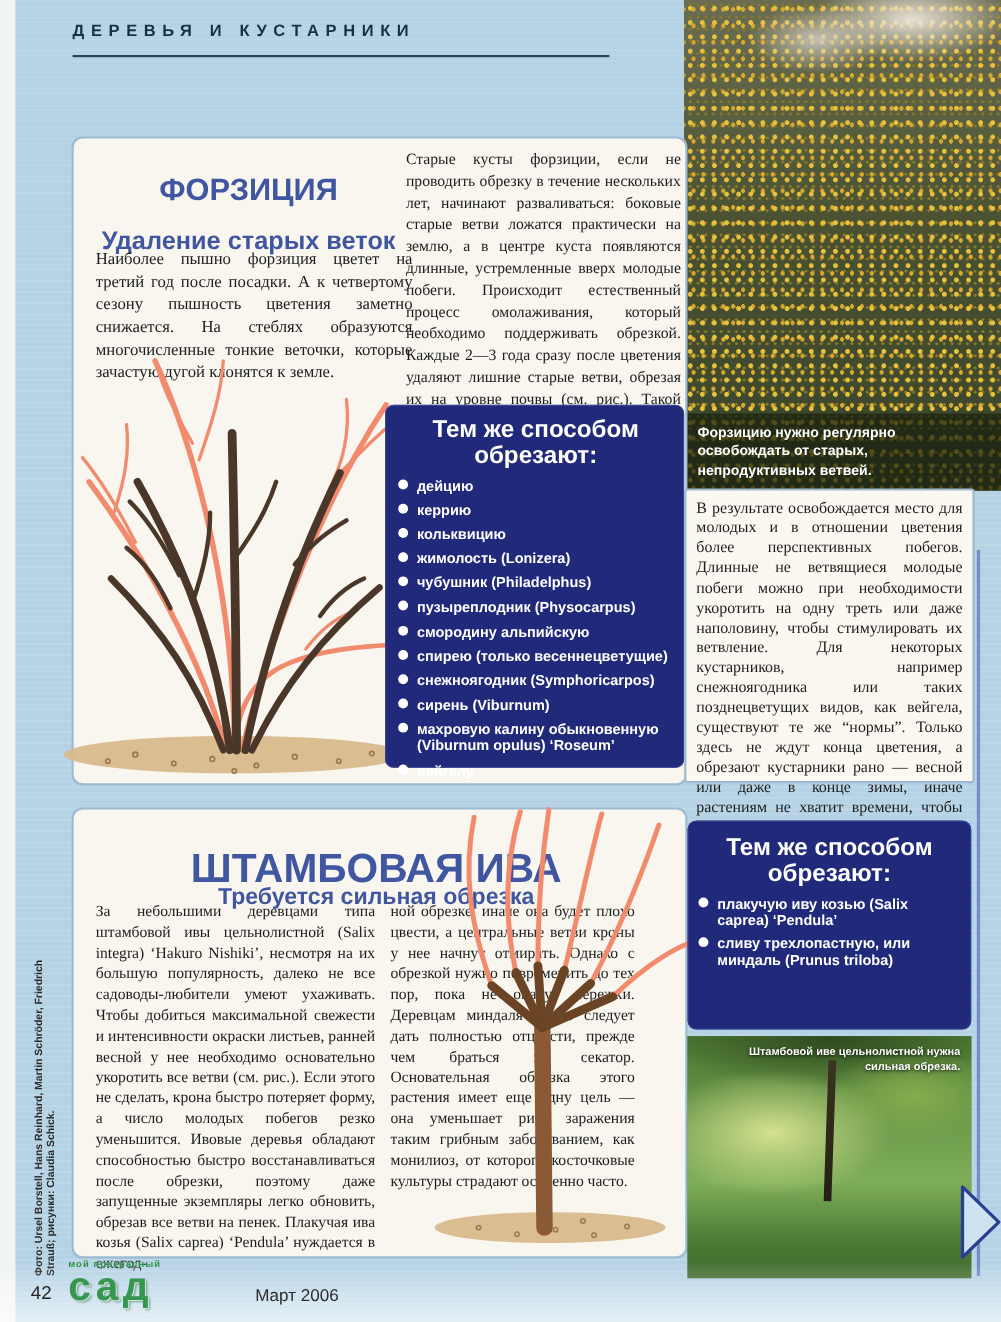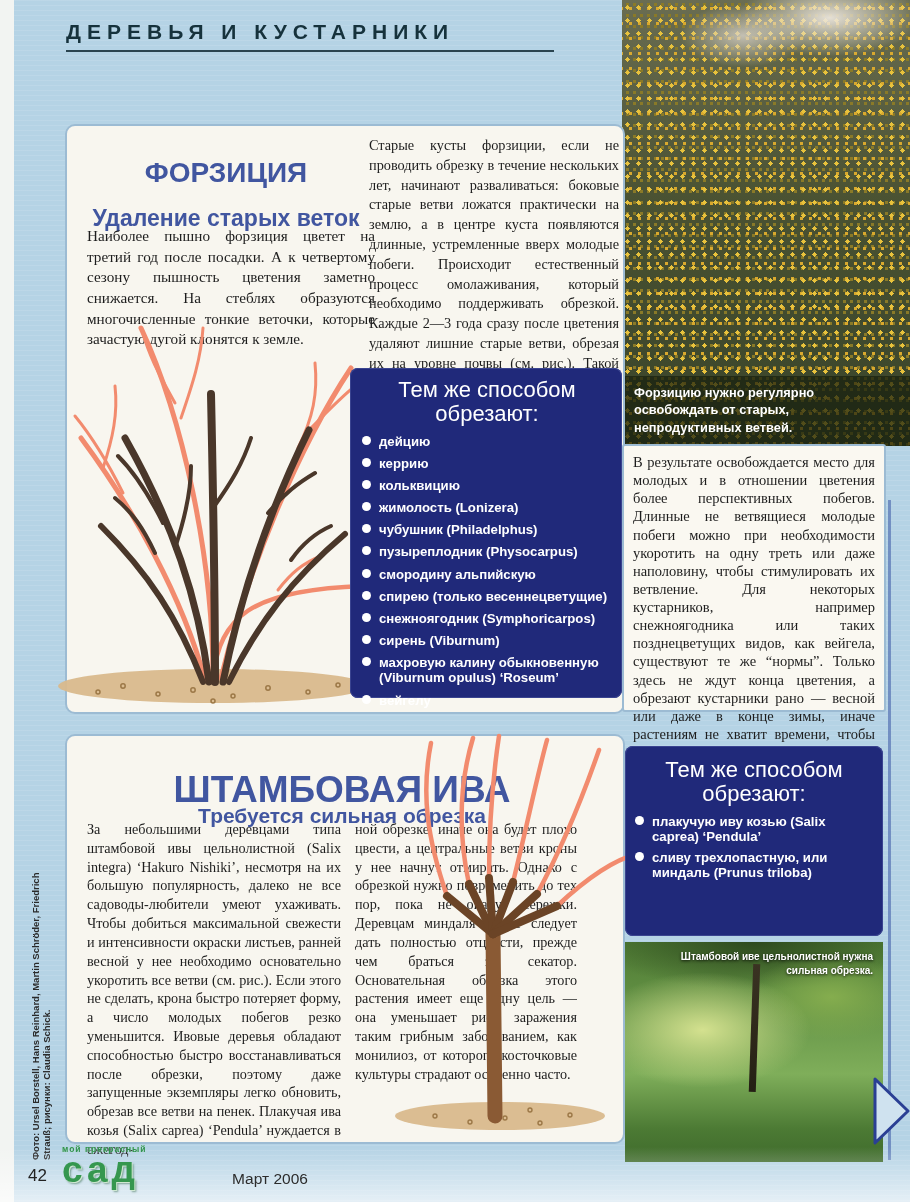--- a/index.html
+++ b/index.html
@@ -6,21 +6,21 @@
   .page{position:relative;width:910px;height:1202px;overflow:hidden;
     background:#b5d3e5;
     background-image:repeating-linear-gradient(180deg,rgba(255,255,255,.10) 0 1px,rgba(0,0,0,0) 1px 5px);
     font-family:"Liberation Serif", serif;color:#1d1d1d;}
   .left-white{position:absolute;left:0;top:0;width:14px;height:1202px;background:#f2f4f2;}
   .bottom-fade{position:absolute;left:0;bottom:0;width:910px;height:55px;
     background:linear-gradient(180deg,rgba(255,255,255,0) 0%,rgba(255,255,255,.65) 100%);}
 
   
   .hdr{position:absolute;left:66px;top:20px;width:520px;
-    font-family:"Liberation Sans",sans-serif;font-weight:bold;font-size:21px;
+    font-family:"Liberation Sans",sans-serif;font-weight:bold;font-size:15px;
     letter-spacing:6px;color:#16323c;}
   .hdr-rule{position:absolute;left:66px;top:50px;width:488px;height:2px;background:#2a4450;}
 
   
   .abox{position:absolute;background:#f8f6ef;border:2px solid #9cbbd3;border-radius:10px;}
   .box1{left:65px;top:124px;width:556px;height:586px;}
   .box2{left:65px;top:734px;width:556px;height:406px;}
 
   .a-title{position:absolute;font-family:"Liberation Sans",sans-serif;font-weight:bold;
     color:#4156a0;text-align:center;line-height:1;}
@@ -33,21 +33,21 @@
   .b1c1{left:20px;top:100px;width:288px;font-size:15.2px;line-height:1.36;}
   .b1c2{left:302px;top:10px;width:250px;font-size:14.3px;line-height:1.385;}
   .b2c1{left:20px;top:84px;width:254px;font-size:14.2px;line-height:1.325;}
   .b2c2{left:288px;top:84px;width:222px;font-size:14.2px;line-height:1.325;}
 
   
   .navy{position:absolute;background:#20297a;border-radius:8px;color:#fff;
     font-family:"Liberation Sans",sans-serif;box-shadow:0 0 0 1px #3a4490 inset;}
   .navy1{left:283px;top:242px;width:272px;height:330px;padding:6px 10px 6px 12px;box-sizing:border-box;}
   .navy2{left:625px;top:746px;width:258px;height:190px;padding:8px 10px;box-sizing:border-box;}
-  .navy-title{font-weight:normal;text-align:center;font-size:22px;line-height:1.08;margin:4px 0 8px;}
+  .navy-title{font-weight:bold;text-align:center;font-size:22px;line-height:1.08;margin:4px 0 8px;}
   .navy ul{list-style:none;margin:0;padding:0;}
   .navy li{display:flex;align-items:flex-start;margin:0 0 6px 0;
     font-weight:bold;font-size:13.2px;line-height:1.15;}
   .navy1 li{margin-bottom:7px;}
   .bullet{flex:0 0 9px;width:9px;height:9px;border-radius:50%;background:#fff;margin:2px 8px 0 0;}
 
   
   .photo{position:absolute;overflow:hidden;}
   .photo-forsythia{left:622px;top:0;width:288px;height:446px;
     background-color:#3f4a2c;

